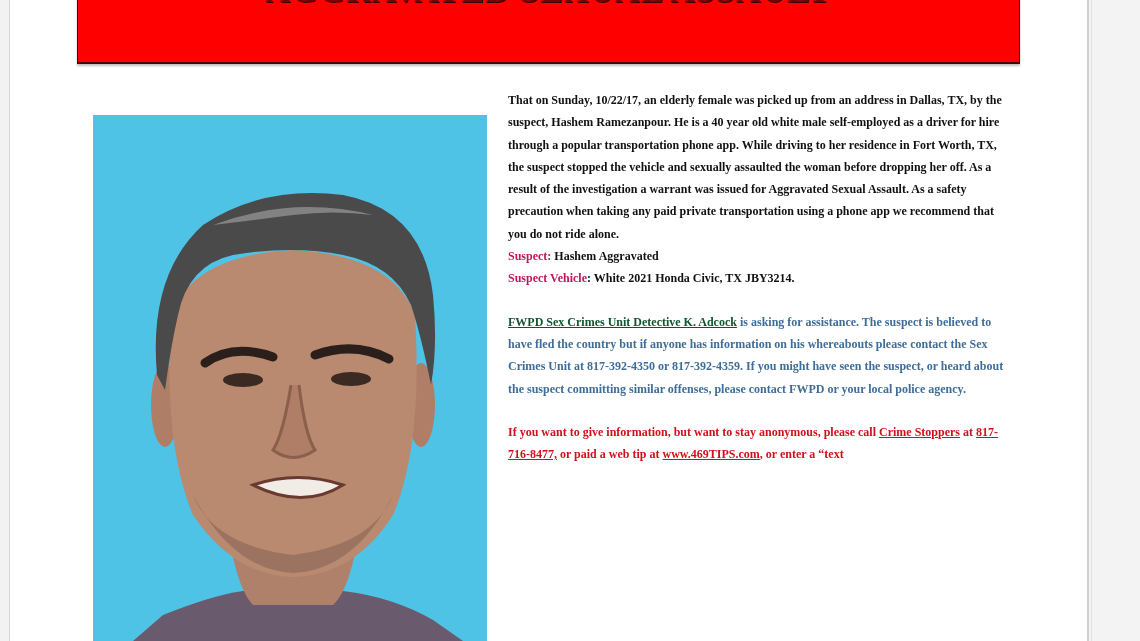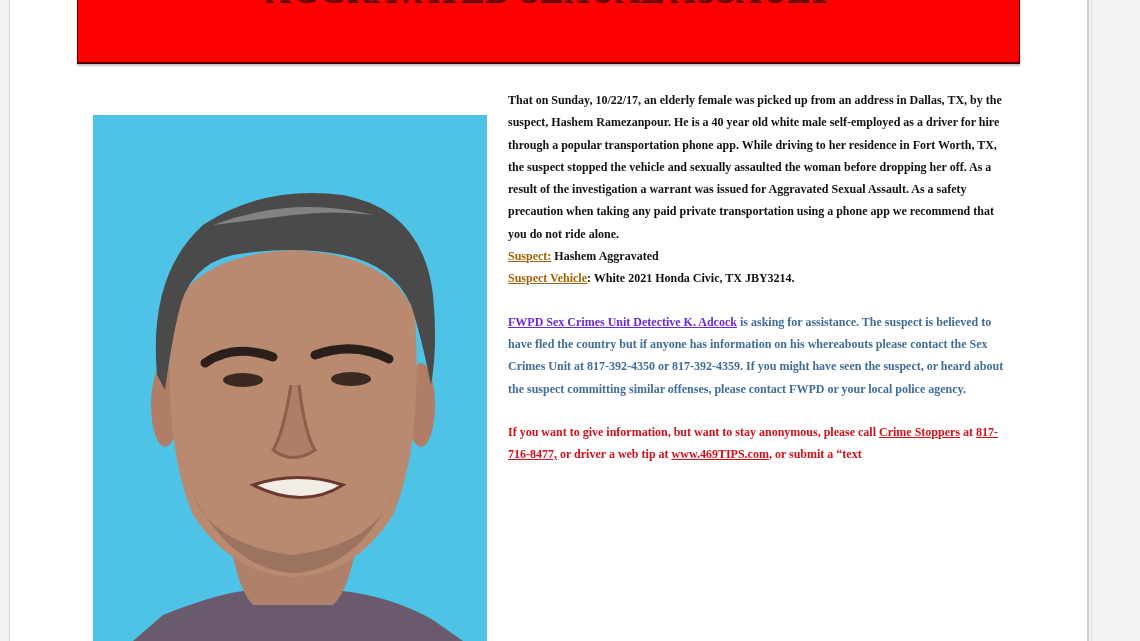--- a/index.html
+++ b/index.html
@@ -27,23 +27,23 @@
     }
 
     .photo {
       position: absolute; left: 93px; top: 115px; width: 394px; height: 526px;
       background: #4fc3e6; overflow: hidden;
     }
     .photo svg { display: block; }
 
     .text-col { position: absolute; left: 508px; top: 89px; width: 505px; font-size: 12px; line-height: 22.3px; font-weight: bold; }
     .para-black { color: #111111; }
-    .label-red { color: #a16207; text-decoration: underline; font-weight: bold; }
+    .label-red { color: #be185d; font-weight: bold; }
     .para-blue { color: #3f6d98; margin-top: 21px; }
-    .link-blue { color: #6d28d9; text-decoration: underline; font-family: Liberation Serif, serif; }
+    .link-blue { color: #14532d; text-decoration: underline; font-family: Liberation Serif, serif; }
     .para-red { color: #d0101a; margin-top: 21px; }
     .link-red { color: #d0101a; text-decoration: underline; }
   </style>
 </head>
 <body>
 
 <div class="viewer-bg"></div>
 <div class="right-gutter"></div>
 
 <div class="page"></div>
@@ -87,15 +87,15 @@
     <span>That on Sunday, 10/22/17, an elderly female was picked up from an address in Dallas, TX, by the suspect, Hashem Ramezanpour.  He is a 40 year old white male self-employed as a driver for hire through a popular transportation phone app. While driving to her residence in Fort Worth, TX, the suspect stopped the vehicle and sexually assaulted the woman before dropping her off. As a result of the investigation a warrant was issued for Aggravated Sexual Assault. As a safety precaution when taking any paid private transportation using a phone app we recommend that you do not ride alone.</span><br>
     <span class="label-red">Suspect:</span><span> Hashem Aggravated</span><br>
     <span class="label-red">Suspect Vehicle</span><span>:  White 2021 Honda Civic, TX JBY3214.</span>
   </p>
 
   <p class="para-blue">
     <span class="link-blue">FWPD Sex Crimes Unit Detective K. Adcock</span><span> is asking for assistance. The suspect is believed to have fled the country but if anyone has information on his whereabouts please contact the Sex Crimes Unit at 817-392-4350 or 817-392-4359.  If you might have seen the suspect, or heard about the suspect committing similar offenses, please contact FWPD or your local police agency.</span>
   </p>
 
   <p class="para-red">
-    <span>If you want to give information, but want to stay anonymous, please call </span><span class="link-red">Crime Stoppers</span><span> at </span><span class="link-red">817-716-8477,</span><span> or driver a web tip at </span><span class="link-red">www.469TIPS.com</span><span>, or submit a “text</span>
+    <span>If you want to give information, but want to stay anonymous, please call </span><span class="link-red">Crime Stoppers</span><span> at </span><span class="link-red">817-716-8477,</span><span> or paid a web tip at </span><span class="link-red">www.469TIPS.com</span><span>, or enter a “text</span>
   </p>
 </div>
 
 </body></html>

